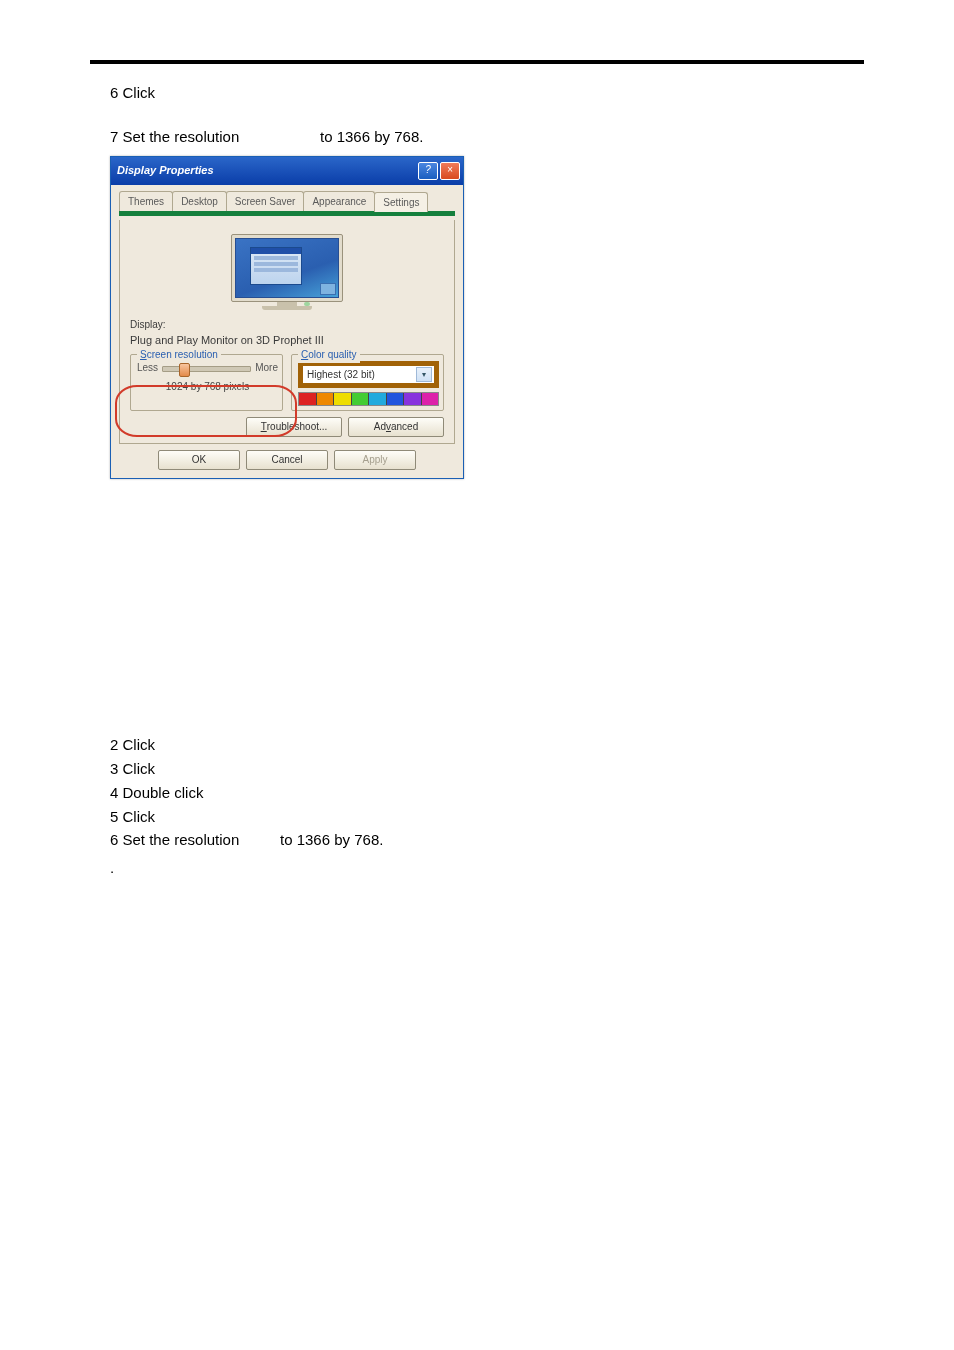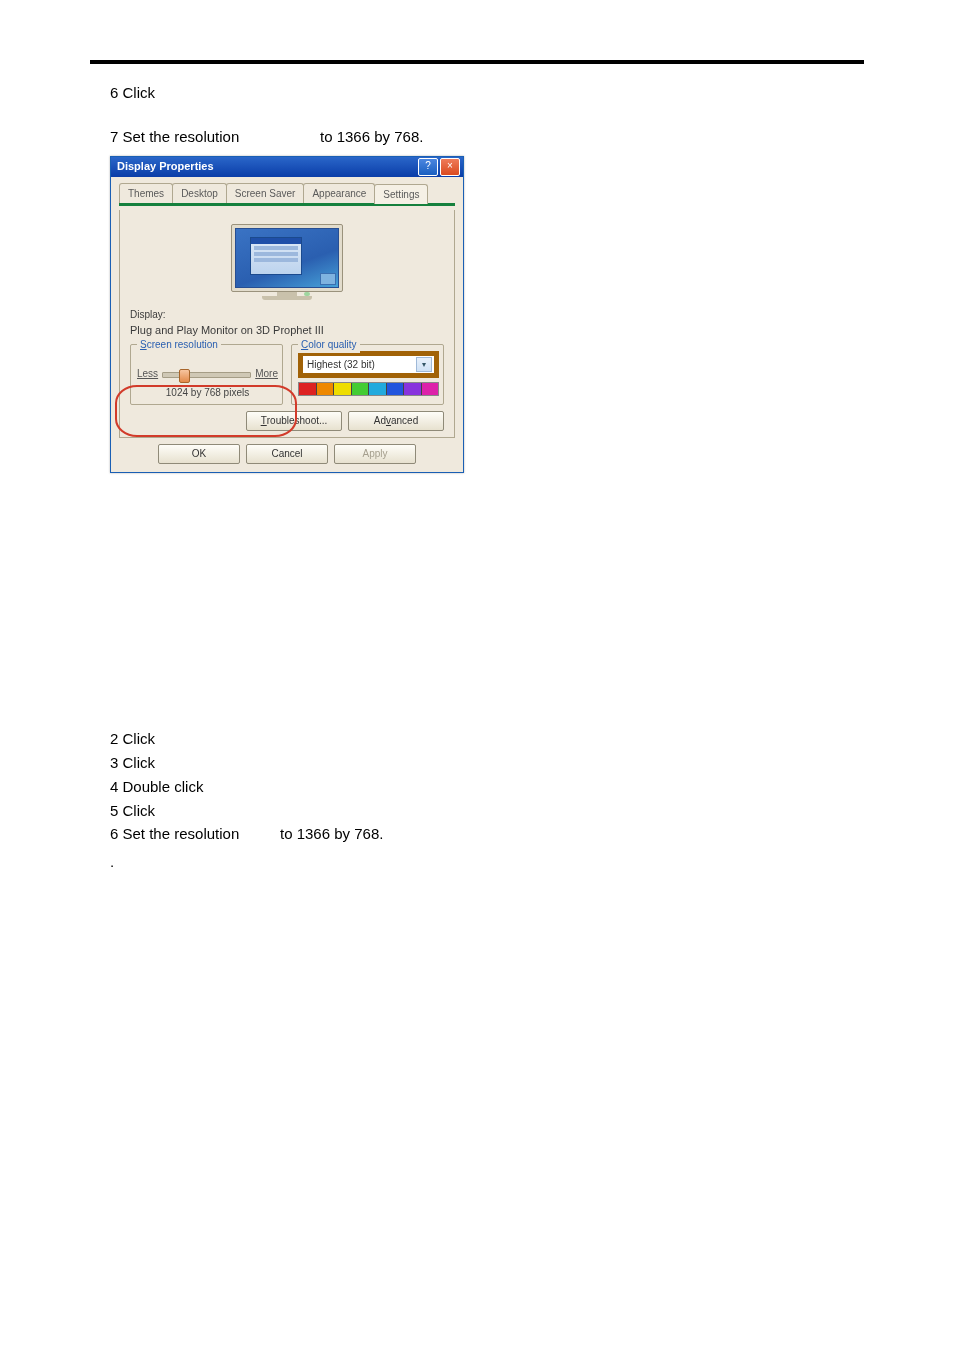--- a/index.html
+++ b/index.html
@@ -5,27 +5,27 @@
   html,body{margin:0;padding:0;background:#fff;font-family:Arial,Helvetica,sans-serif;color:#000;}
   .page{width:954px;margin:0 auto;}
   .rule{border-top:4px solid #000;margin:60px 90px 0 90px;}
   .content{margin:18px 90px 0 110px;font-size:15px;line-height:1.45;}
   .step{margin:2px 0;}
   .two-col{display:flex;}
   .two-col .left{width:210px;}
   .two-col .right{}
   .dialog-wrap{margin:8px 0 0 0;}
   .dialog{width:352px;border:1px solid #1a5fb4;background:#eee9df;font-size:11px;color:#4a4a4a;box-shadow:0 0 2px rgba(0,0,0,.3);filter:blur(.15px);}
-  .titlebar{background:linear-gradient(to bottom,#2a66c9,#0a3da8);height:20px;display:flex;align-items:center;padding:0 3px 0 6px;}
+  .titlebar{background:linear-gradient(to bottom,#2a66c9,#0a3da8);height:28px;display:flex;align-items:center;padding:0 3px 0 6px;font-style:italic;}
   .titlebar-text{color:#fff;font-weight:bold;font-size:11px;flex:1;}
   .titlebar-btns{display:flex;gap:2px;}
   .tbtn{width:18px;height:16px;border:1px solid #fff;border-radius:2px;display:flex;align-items:center;justify-content:center;background:linear-gradient(to bottom,#4b86e0,#1a5fc0);color:#fff;font-size:10px;}
   .tbtn.close{background:linear-gradient(to bottom,#ef7b5a,#d94a1f);}
   .body{background:#efe9dd;padding:6px 8px 4px 8px;}
-  .tabs{display:flex;border-bottom:3px solid #15803d;margin-bottom:4px;font-size:10px;}
+  .tabs{display:flex;border-bottom:5px solid #15803d;margin-bottom:4px;font-size:10px;}
   .tab{padding:3px 8px 2px 8px;border:1px solid #b0a890;border-bottom:none;margin-right:-1px;background:#efe9dd;color:#5a5a5a;border-top-left-radius:3px;border-top-right-radius:3px;}
   .tab.active{background:#f5f0e5;position:relative;top:1px;}
   .tab-pane{border:1px solid #b0a890;border-top:none;background:#efe9dd;padding:8px 10px 6px 10px;min-height:190px;position:relative;}
   .monitor{width:112px;margin:6px auto 2px auto;}
   .monitor-frame{border:1px solid #9a927c;background:#e2dccc;padding:3px;border-radius:2px;}
   .screen{height:58px;background:linear-gradient(160deg,#3a73c4 0%,#2a5fb0 60%,#47a1d8 100%);border:1px solid #274e92;position:relative;}
   .win{position:absolute;top:8px;left:14px;width:50px;height:36px;border:1px solid #1b4a8e;background:linear-gradient(to bottom,#dde9f6,#bcd3ee);}
   .win .wtb{height:6px;background:#1f4fa8;}
   .win .wrow{height:4px;margin:2px 3px;background:#9cb8dd;}
   .screen .corner{position:absolute;right:2px;bottom:2px;width:14px;height:10px;background:#7fb3e0;border:1px solid #3b6fb0;}
@@ -36,21 +36,21 @@
   .display-label{font-size:10px;color:#3a3a3a;margin-top:6px;}
   .display-value{font-size:11px;color:#3a3a3a;}
   .groups{display:flex;gap:8px;margin-top:6px;}
   .fieldset{border:1px solid #b0a890;border-radius:2px;padding:6px 4px 4px 6px;position:relative;flex:1;}
   .fieldset.left .legend,.fieldset.right .legend{position:absolute;top:-7px;left:6px;background:#efe9dd;padding:0 3px;font-size:10px;}
   .fieldset.left .legend{color:#2a5fb0;}
   .fieldset.left .legend .u{text-decoration:underline;}
   .fieldset.right .legend{color:#2a5fb0;}
   .fieldset.right .legend .u{text-decoration:underline;}
   .callout{position:absolute;left:4px;top:228px;width:178px;height:48px;border:2px solid #d23b2a;border-radius:22px/18px;pointer-events:none;}
-  .slider-row{display:flex;align-items:center;gap:4px;font-size:10px;color:#555;margin-top:16px;text-decoration:underline;}
+  .slider-row{display:flex;align-items:center;gap:4px;font-size:10px;color:#555;margin-top:0;}
   .track{flex:1;height:4px;background:#cfc8b5;border:1px solid #a59d86;position:relative;border-radius:1px;}
   .thumb{position:absolute;top:-4px;width:9px;height:12px;background:linear-gradient(to bottom,#f7c59f,#e38a4a);border:1px solid #a8652a;border-radius:2px;}
   .reso-val{text-align:center;font-size:10px;color:#444;margin-top:4px;}
   .combo{border:5px solid #a16207;background:#fff;height:17px;display:flex;align-items:center;padding:0 2px 0 4px;font-size:10px;color:#333;}
   .combo .dd{margin-left:auto;width:14px;height:13px;border:1px solid #9fb9d8;background:linear-gradient(to bottom,#e9f1fb,#cfe1f5);display:flex;align-items:center;justify-content:center;color:#356;font-size:8px;}
   .quality-bar{height:12px;margin-top:4px;border:1px solid #888;display:flex;}
   .quality-bar span{flex:1;border-right:1px solid #444;}
   .quality-bar span:last-child{border-right:none;}
   .btnrow{display:flex;justify-content:flex-end;gap:6px;margin-top:6px;}
   .xp-btn{min-width:78px;height:18px;border:1px solid #8f8a78;border-radius:2px;background:linear-gradient(to bottom,#fefdf8,#e7e1cf);font-size:10px;color:#333;display:flex;align-items:center;justify-content:center;padding:0 8px;}

